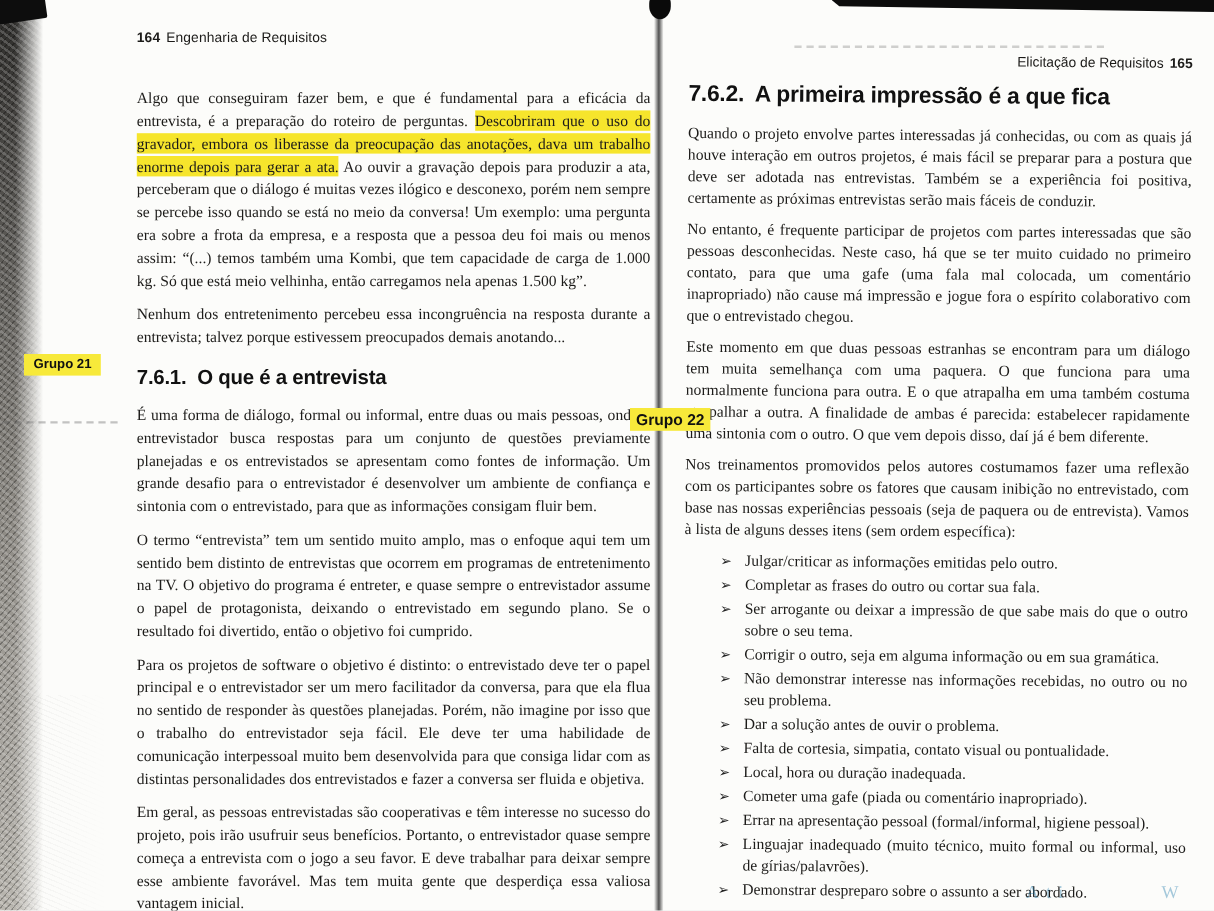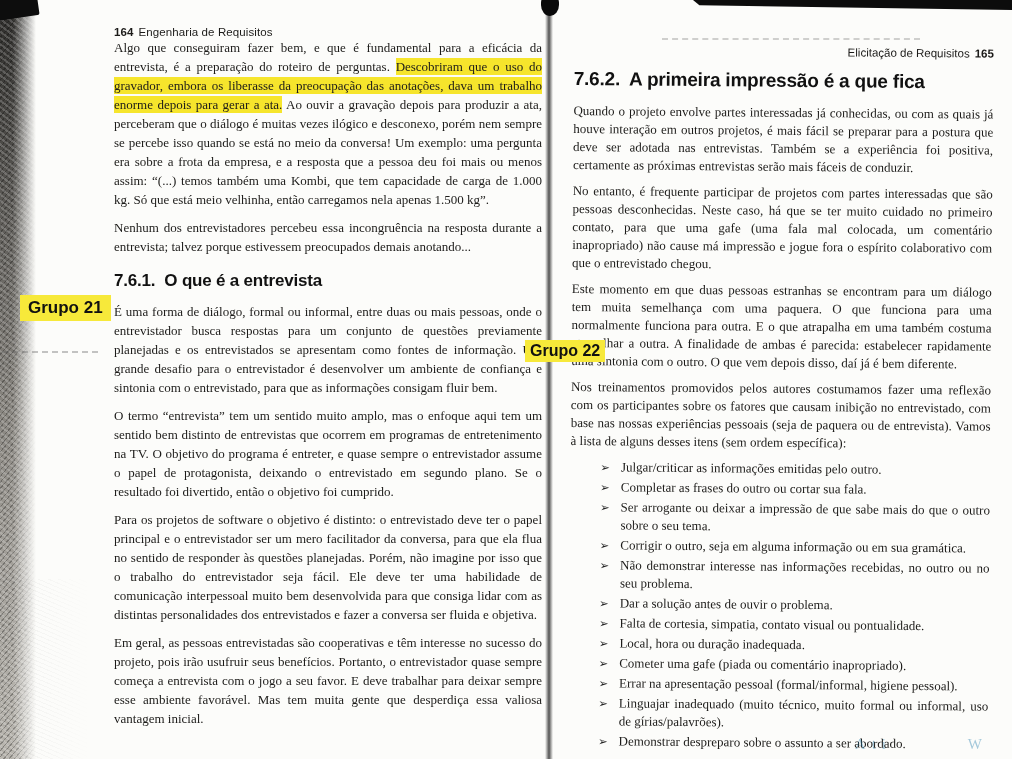--- a/index.html
+++ b/index.html
@@ -25,43 +25,43 @@
   .scanline-right{position:absolute;left:662px;top:38px;width:258px;height:0;
     border-top:2px dashed rgba(90,90,90,.28);}
   .dashes-left{position:absolute;left:2px;top:351px;width:96px;height:0;
     border-top:2px dashed rgba(100,100,100,.38);}
   .smudge-bottom{position:absolute;left:0;bottom:0;width:90px;height:180px;
     background:repeating-linear-gradient(23deg, rgba(0,0,0,.05) 0 1px, transparent 1px 4px);
     -webkit-mask-image:linear-gradient(to right,#000,transparent);mask-image:linear-gradient(to right,#000,transparent);}
 
   
   .left-page{position:absolute;left:114px;top:26px;width:428px;}
-  .run-head{font-family:"Liberation Sans",sans-serif;font-size:11.5px;letter-spacing:.1px;}
+  .run-head{font-family:"Liberation Sans",sans-serif;font-size:11.5px;letter-spacing:.1px;margin-bottom:34px;}
   .run-head .pn{font-weight:700;margin-right:5px;}
   .left-page p{font-size:13px;line-height:19px;text-align:justify;margin:0 0 9px;}
   .hl{background:#f6e52c;padding:1px 0;box-decoration-break:clone;-webkit-box-decoration-break:clone;}
   h2.sec{font-family:"Liberation Sans",sans-serif;font-weight:700;font-size:17px;
     letter-spacing:-.2px;margin:15px 0 11px;color:#111;}
   h2.sec .num{margin-right:9px;text-align:center;}
 
   
   .right-page{position:absolute;left:574px;top:44px;width:420px;transform:rotate(.5deg);transform-origin:top left;}
   .run-head-r{font-family:"Liberation Sans",sans-serif;font-size:11.5px;text-align:right;margin-bottom:12px;}
   .run-head-r .pn{font-weight:700;margin-left:5px;margin-top:29px;}
   .right-page p{font-size:13px;line-height:18px;text-align:justify;margin:0 0 8px;}
   .right-page h2.sec{margin:2px 0 12px;font-size:19px;}
   ul.inhibit{list-style:none;margin:2px 0 8px;padding:0 0 0 30px;}
   ul.inhibit li{display:flex;gap:11px;font-size:13px;line-height:18px;margin-bottom:2px;text-align:justify;}
   .arr{font-family:"DejaVu Sans",sans-serif;font-size:11.5px;line-height:18px;flex:0 0 auto;color:#222;}
 
   
   .group-label{position:absolute;background:#f7e93a;font-family:"Liberation Sans",sans-serif;
     font-weight:700;color:#111;z-index:5;}
-  .g21{left:20px;top:295px;font-size:17px;padding:3px 8px;}
-  .g22{left:525px;top:340px;font-size:16px;padding:2px 5px;}
+  .g21{left:20px;top:295px;font-size:11px;padding:3px 8px;}
+  .g22{left:525px;top:340px;font-size:13px;padding:2px 5px;}
 
   .bleed{position:absolute;bottom:6px;color:#0369a1;opacity:.35;font-size:15px;
     font-family:"Liberation Serif",serif;filter:blur(.6px);letter-spacing:6px;}
   .bleed-a{right:120px;}
   .bleed-b{right:28px;letter-spacing:2px;}
 </style>
 </head>
 <body>
 
 <div class="scan">
@@ -75,21 +75,21 @@
   <div class="dashes-left"></div>
   <div class="smudge-bottom"></div>
 
   <div class="left-page">
     <div class="run-head">
       <span class="pn">164</span><span>Engenharia de Requisitos</span>
     </div>
 
     <p><span>Algo que conseguiram fazer bem, e que é fundamental para a eficácia da entrevista, é a preparação do roteiro de perguntas. </span><span class="hl">Descobriram que o uso do gravador, embora os liberasse da preocupação das anotações, dava um trabalho enorme depois para gerar a ata.</span><span> Ao ouvir a gravação depois para produzir a ata, perceberam que o diálogo é muitas vezes ilógico e desconexo, porém nem sempre se percebe isso quando se está no meio da conversa! Um exemplo: uma pergunta era sobre a frota da empresa, e a resposta que a pessoa deu foi mais ou menos assim: “(...) temos também uma Kombi, que tem capacidade de carga de 1.000 kg. Só que está meio velhinha, então carregamos nela apenas 1.500 kg”.</span></p>
 
-    <p>Nenhum dos entrevistadores percebeu essa incongruência na resposta durante a entrevista; talvez porque estivessem preocupados demais anotando...</p>
+    <p>Nenhum dos entretenimento percebeu essa incongruência na resposta durante a entrevista; talvez porque estivessem preocupados demais anotando...</p>
 
     <h2 class="sec">
       <span class="num">7.6.1.</span><span>O que é a entrevista</span>
     </h2>
 
     <p>É uma forma de diálogo, formal ou informal, entre duas ou mais pessoas, onde o entrevistador busca respostas para um conjunto de questões previamente planejadas e os entrevistados se apresentam como fontes de informação. Um grande desafio para o entrevistador é desenvolver um ambiente de confiança e sintonia com o entrevistado, para que as informações consigam fluir bem.</p>
     <p>O termo “entrevista” tem um sentido muito amplo, mas o enfoque aqui tem um sentido bem distinto de entrevistas que ocorrem em programas de entretenimento na TV. O objetivo do programa é entreter, e quase sempre o entrevistador assume o papel de protagonista, deixando o entrevistado em segundo plano. Se o resultado foi divertido, então o objetivo foi cumprido.</p>
     <p>Para os projetos de software o objetivo é distinto: o entrevistado deve ter o papel principal e o entrevistador ser um mero facilitador da conversa, para que ela flua no sentido de responder às questões planejadas. Porém, não imagine por isso que o trabalho do entrevistador seja fácil. Ele deve ter uma habilidade de comunicação interpessoal muito bem desenvolvida para que consiga lidar com as distintas personalidades dos entrevistados e fazer a conversa ser fluida e objetiva.</p>
     <p>Em geral, as pessoas entrevistadas são cooperativas e têm interesse no sucesso do projeto, pois irão usufruir seus benefícios. Portanto, o entrevistador quase sempre começa a entrevista com o jogo a seu favor. E deve trabalhar para deixar sempre esse ambiente favorável. Mas tem muita gente que desperdiça essa valiosa vantagem inicial.</p>
   </div>

